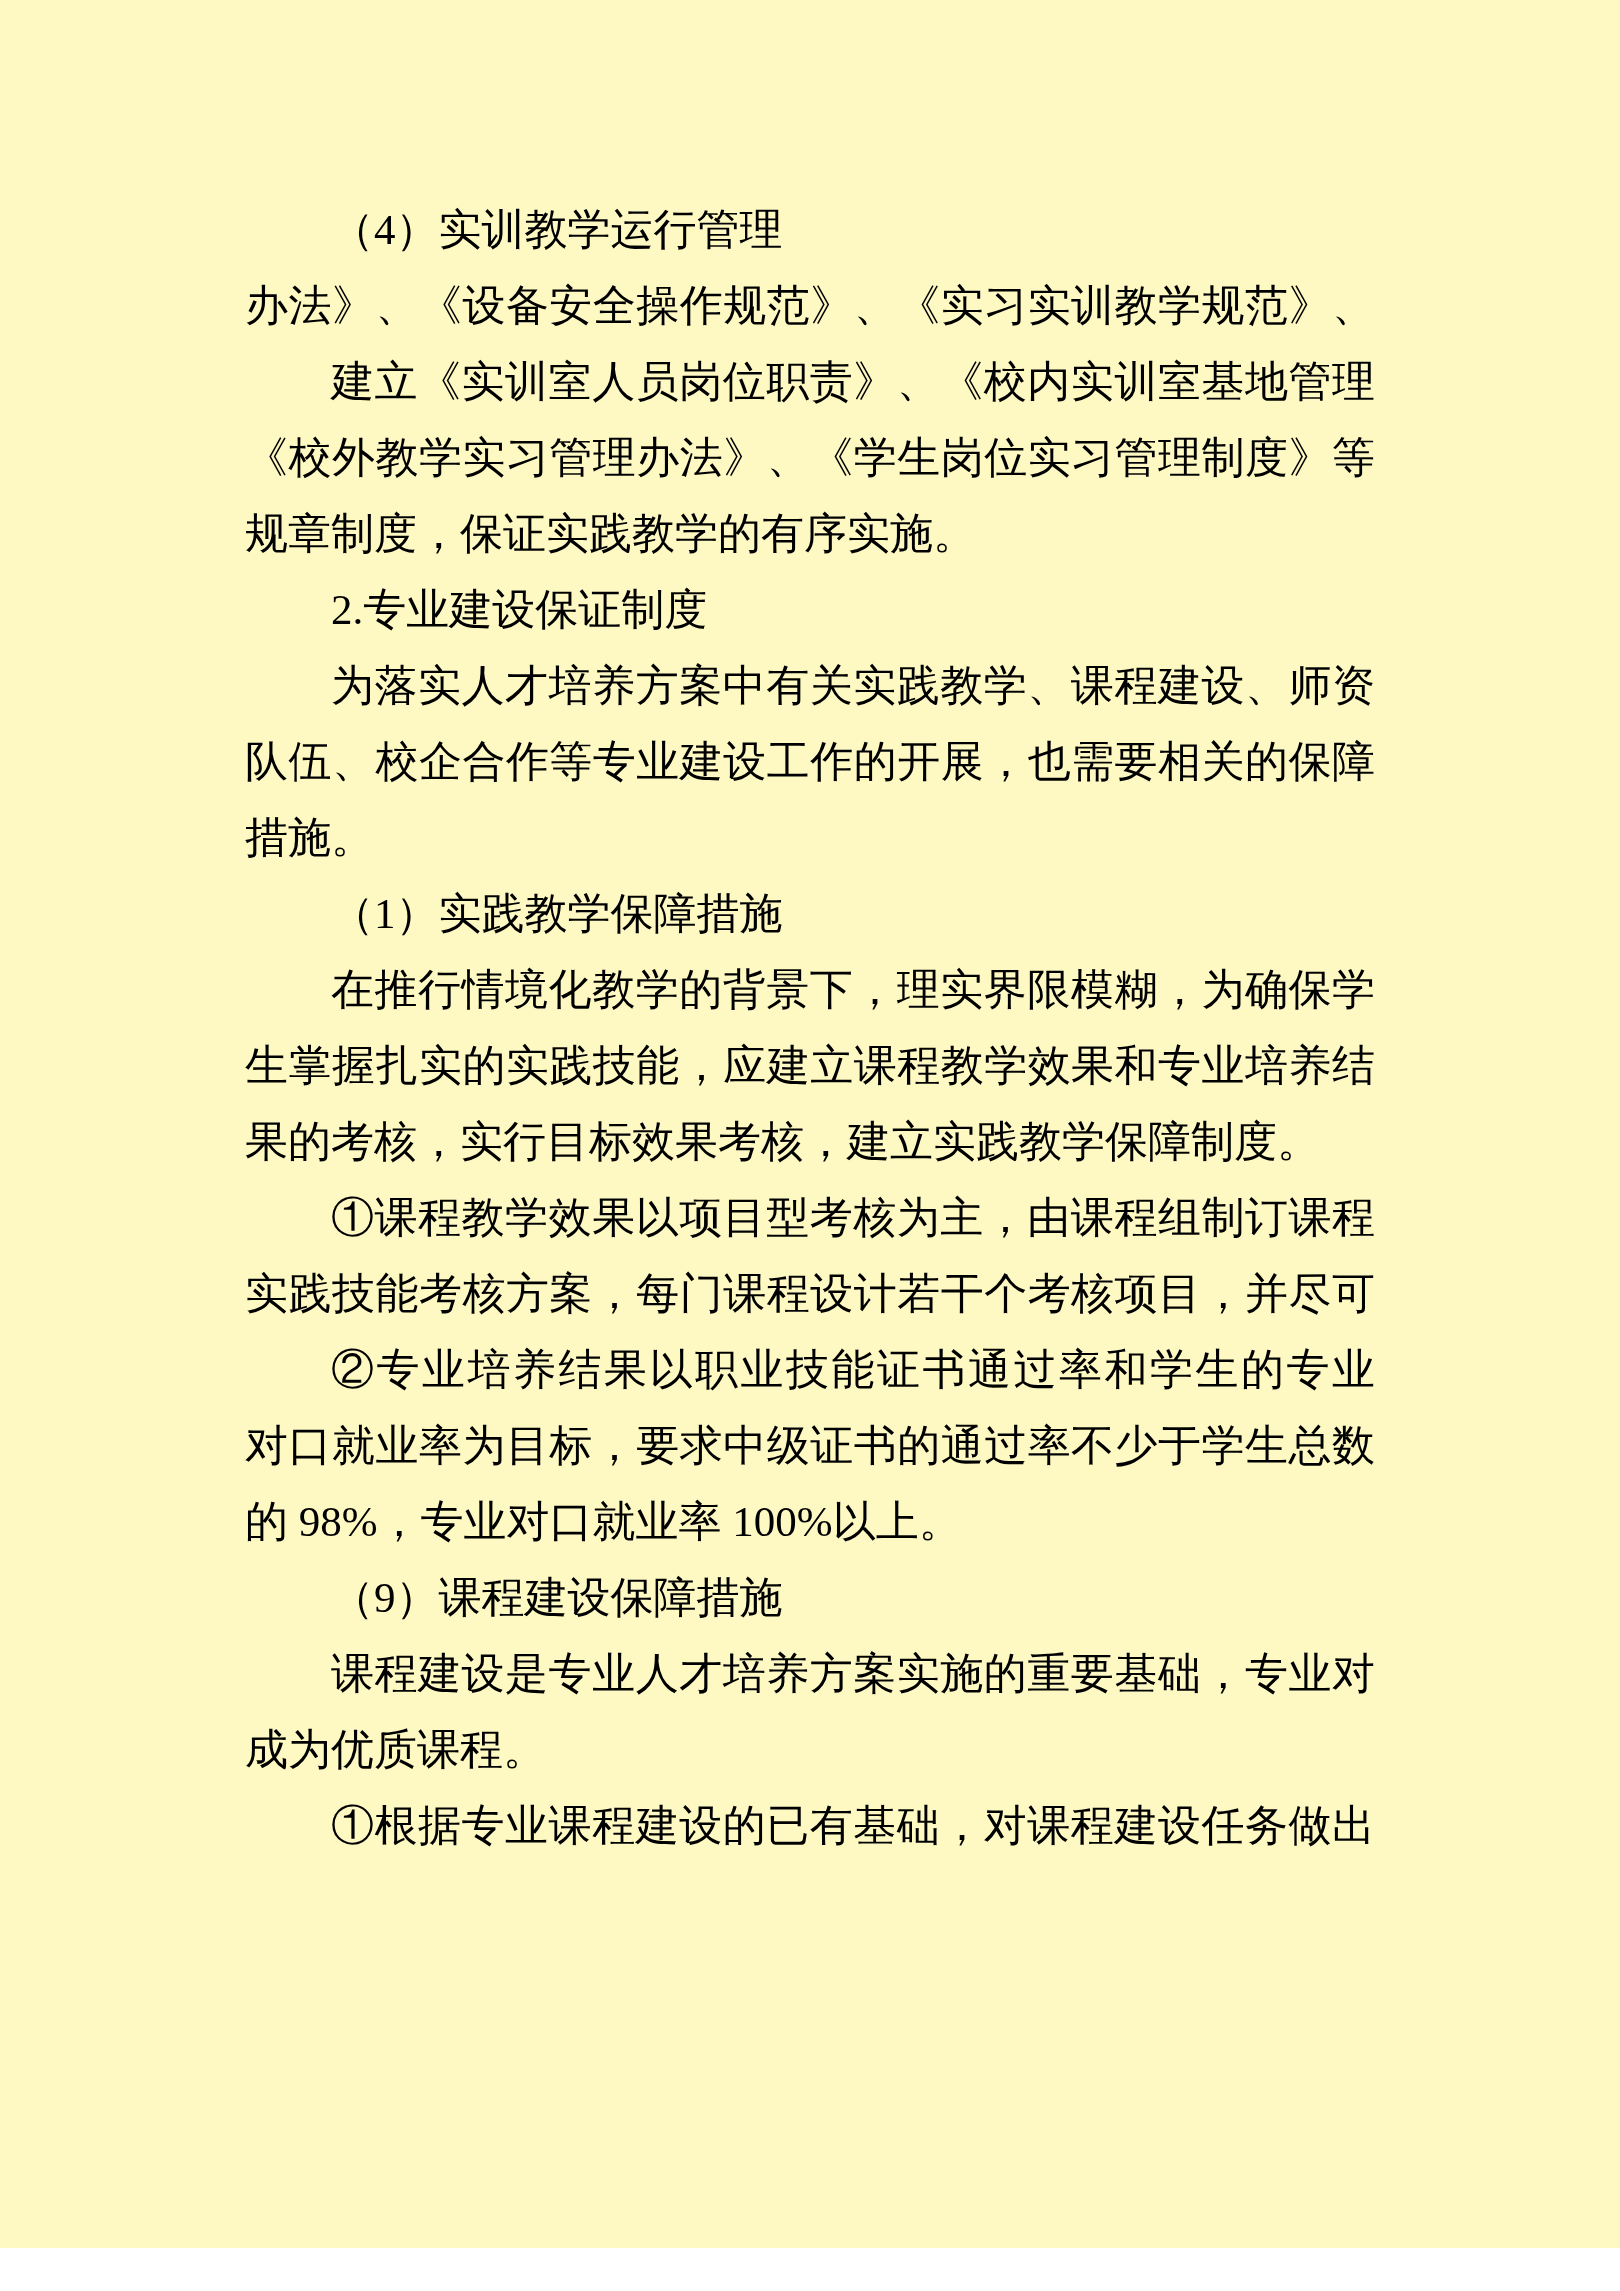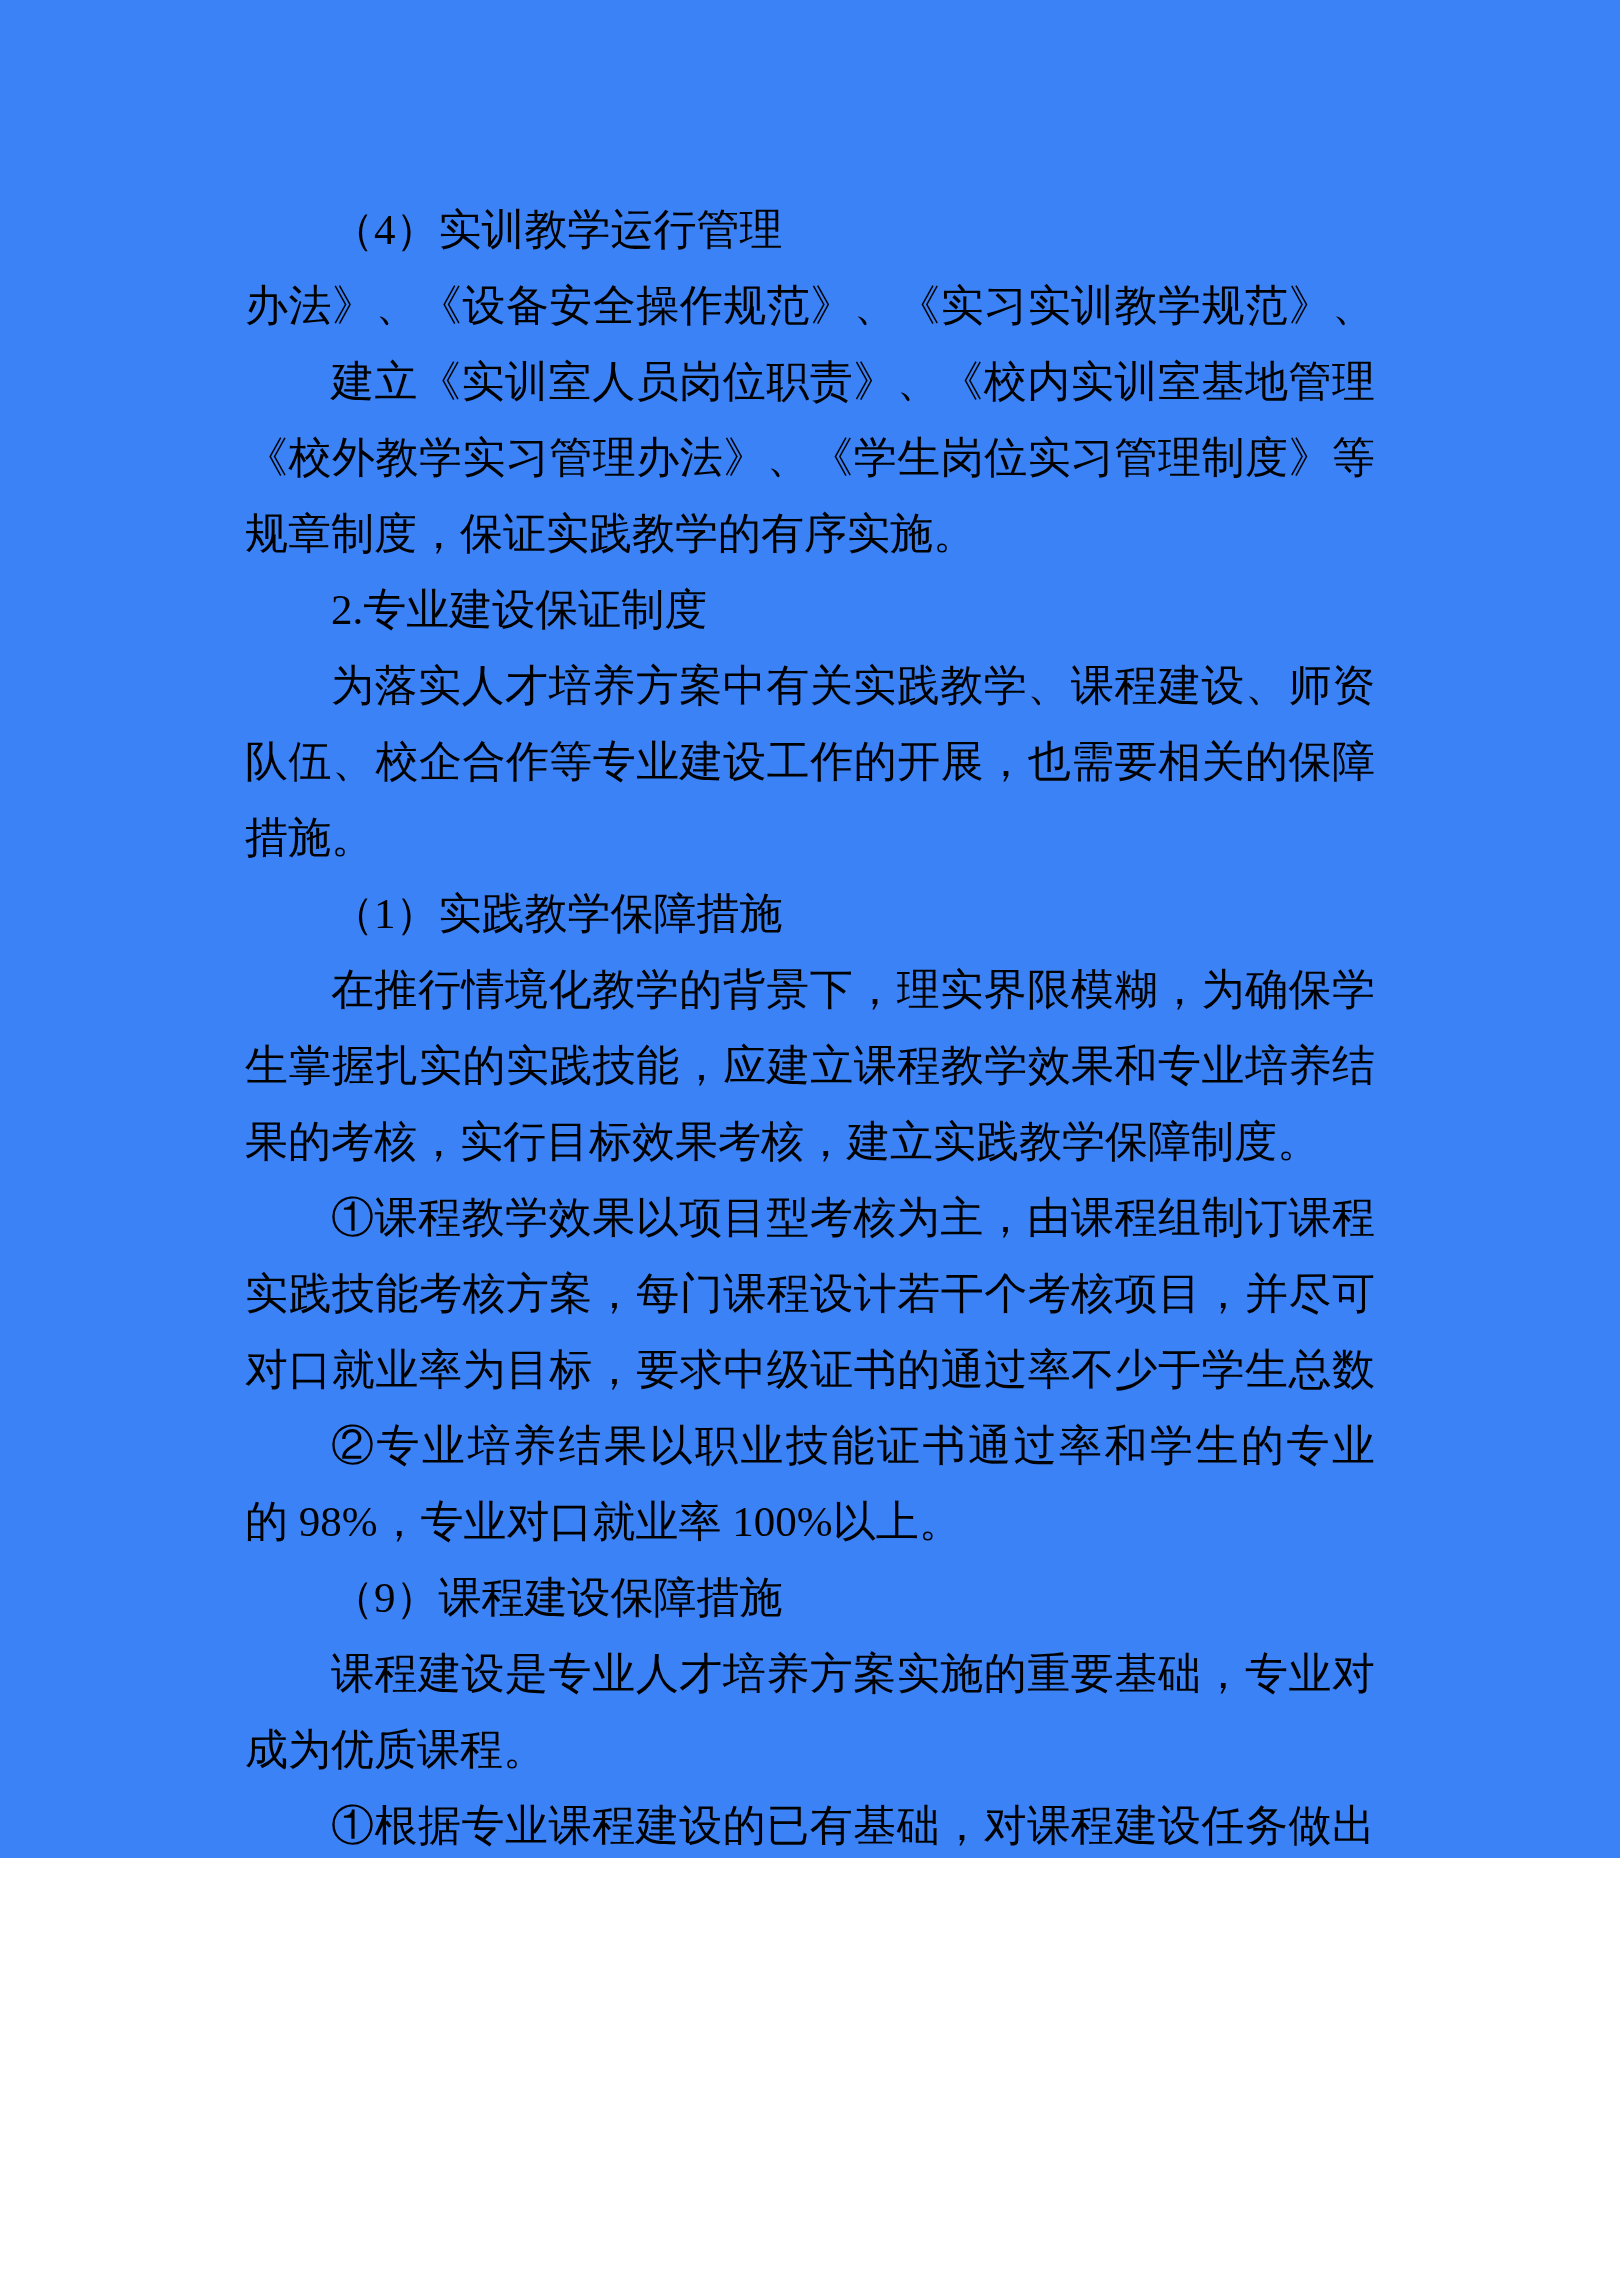--- a/index.html
+++ b/index.html
@@ -10,22 +10,22 @@
     width: 1620px;
     height: 2292px;
     background: #ffffff;
     position: relative;
     overflow: hidden;
   }
   .page {
     position: absolute;
     left: 0; top: 0;
     width: 1620px;
-    height: 1858px;
-    background: #3b82f6;
+    height: 2248px;
+    background: #fef9c3;
   }
   .doc-text {
     position: absolute;
     left: 245px;
     top: 192px;
     width: 1130px;
     font-family: "Liberation Serif", "DejaVu Serif", serif;
     font-size: 43px;
     color: #000000;
     letter-spacing: 0;
@@ -63,22 +63,22 @@
       <div class="line indent bold">2.专业建设保证制度</div>
       <div class="line indent justify">为落实人才培养方案中有关实践教学、课程建设、师资</div>
       <div class="line justify">队伍、校企合作等专业建设工作的开展，也需要相关的保障</div>
       <div class="line">措施。</div>
       <div class="line indent">（1）实践教学保障措施</div>
       <div class="line indent justify">在推行情境化教学的背景下，理实界限模糊，为确保学</div>
       <div class="line justify">生掌握扎实的实践技能，应建立课程教学效果和专业培养结</div>
       <div class="line">果的考核，实行目标效果考核，建立实践教学保障制度。</div>
       <div class="line indent justify">①课程教学效果以项目型考核为主，由课程组制订课程</div>
       <div class="line justify">实践技能考核方案，每门课程设计若干个考核项目，并尽可</div>
+      <div class="line indent justify">②专业培养结果以职业技能证书通过率和学生的专业</div>
       <div class="line justify">对口就业率为目标，要求中级证书的通过率不少于学生总数</div>
-      <div class="line indent justify">②专业培养结果以职业技能证书通过率和学生的专业</div>
       <div class="line">的 98%，专业对口就业率 100%以上。</div>
       <div class="line indent">（9）课程建设保障措施</div>
       <div class="line indent justify">课程建设是专业人才培养方案实施的重要基础，专业对</div>
       <div class="line">成为优质课程。</div>
       <div class="line indent justify">①根据专业课程建设的已有基础，对课程建设任务做出</div>
     </div>
 </div>
 
 
 </body></html>

